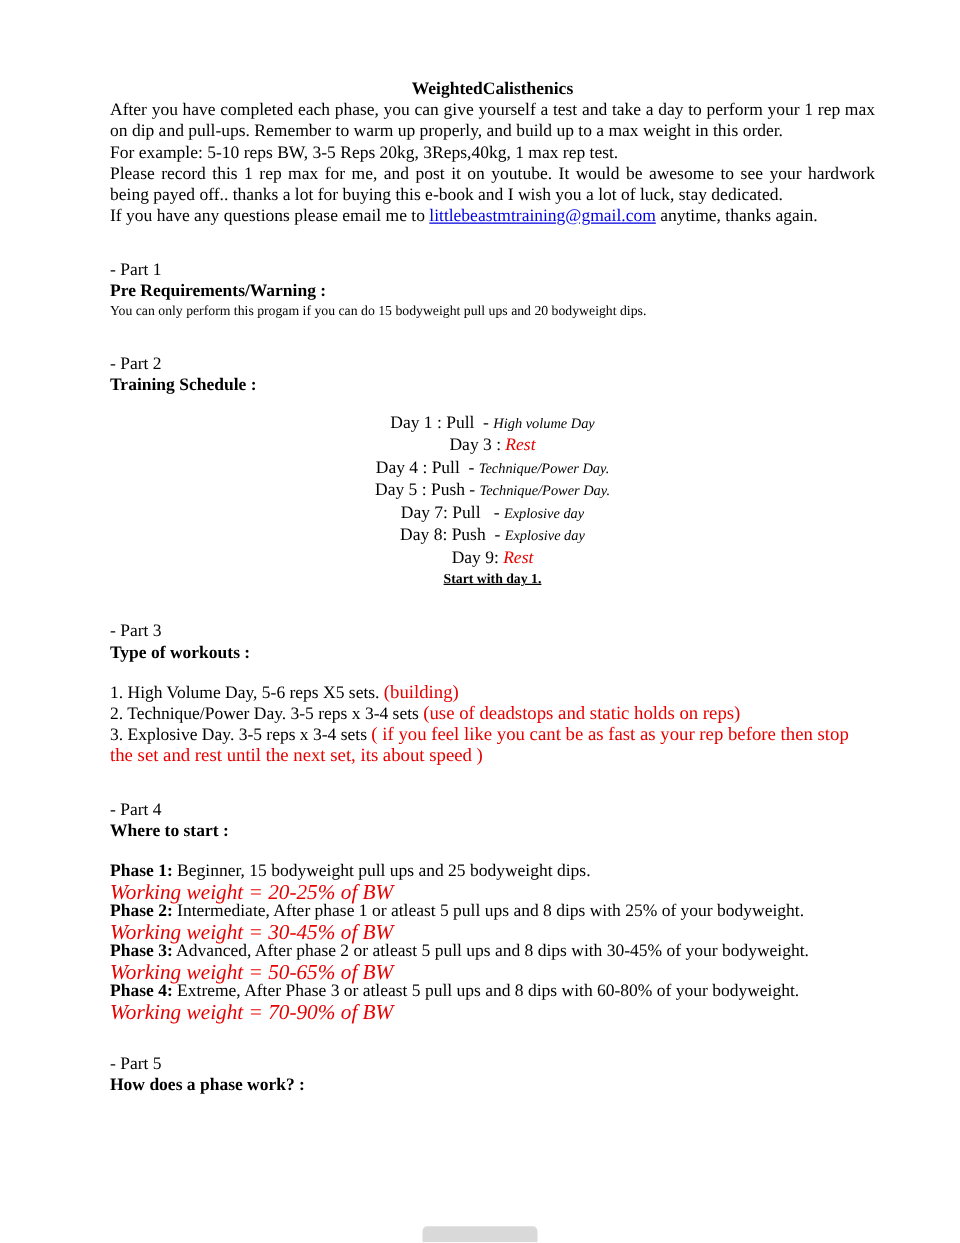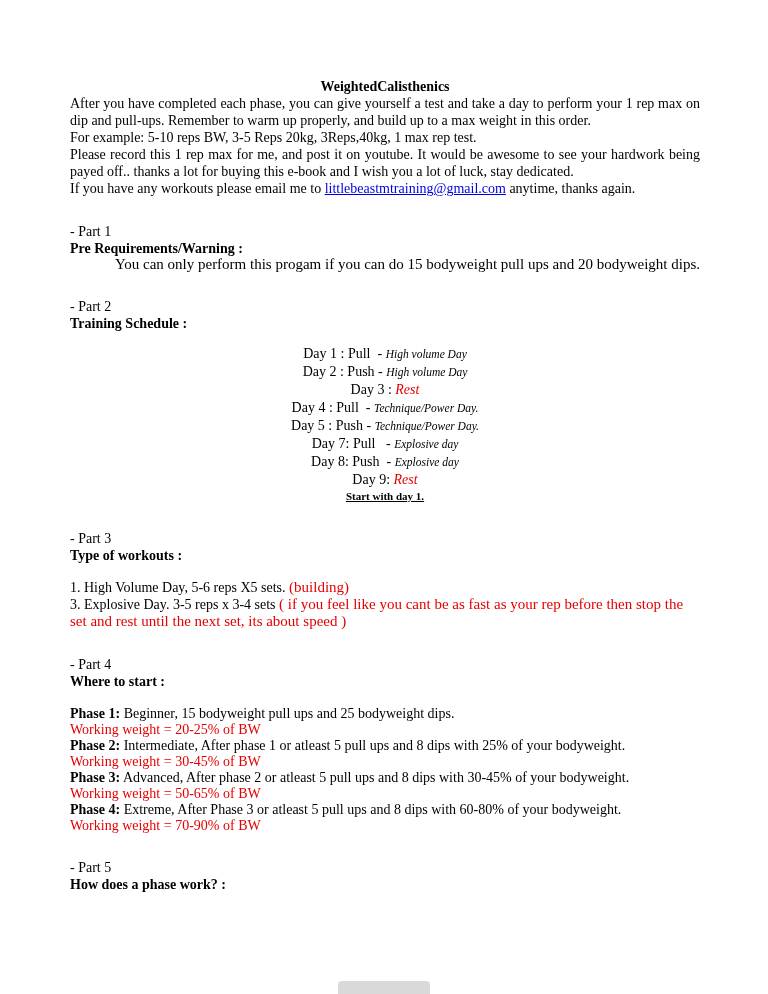--- a/index.html
+++ b/index.html
@@ -6,85 +6,85 @@
   body { background: #ffffff; }
   .page {
     position: relative;
     width: 768px;
     height: 994px;
     background: var(--page_background, #ffffff);
     font-family: "Liberation Serif", serif;
     color: var(--text_black, #000000);
     overflow: hidden;
   }
-  .content { padding: 63px 68px 0 70px; font-size: 14px; line-height: 17px; margin-top: 15px; }
+  .content { padding: 63px 68px 0 88px; font-size: 14px; line-height: 17px; }
   .doc-title { text-align: center; font-weight: bold; }
   .intro { text-align: justify; }
   .pre { white-space: pre-wrap; }
   .email-link { color: var(--link_blue, #0000e0); text-decoration: underline; cursor: pointer; }
   .section-label { margin-top: 26px; }
   .section-heading { font-weight: bold; }
-  .small-note { font-size: 15px; line-height: 15px; text-align: right; }
+  .small-note { font-size: 11px; line-height: 15px; }
   .day-list { margin-top: 13px; text-align: center; }
   .day-row { line-height: 17px; }
   .day-desc { font-style: italic; font-size: 11.5px; }
   .rest-label { color: var(--accent_red, #e60000); font-style: italic; }
   .start-note { font-size: 11px; font-weight: bold; text-decoration: underline; line-height: 15px; }
   .workout-list { margin-top: 15px; }
   .workout-item { line-height: 17px; }
   .red-note { color: var(--accent_red, #e60000); font-size: 15px; }
   .phase-list { margin-top: 15px; }
   .phase-line { line-height: 17px; }
   .phase-line b { font-weight: bold; }
-  .working-weight { color: var(--accent_red, #e60000); font-size: 14px; line-height: 15px; }
+  .working-weight { color: var(--accent_red, #e60000); font-style: italic; font-size: 17px; line-height: 15px; }
   .part-body { margin-top: 15px; }
   .bottom-hint {
     position: absolute; left: 50%; bottom: 0; transform: translateX(-50%);
     width: 92px; height: 13px; background: #d9d9d9; border-radius: 4px 4px 0 0;
   }
 </style>
 </head>
 <body>
 
 <div class="page">
   <div class="content">
 
     <div class="doc-title">WeightedCalisthenics</div>
 
     <div class="intro">
       <div>After you have completed each phase, you can give yourself a test and take a day to perform your 1 rep max on dip and pull-ups. Remember to warm up properly, and build up to a max weight in this order.</div>
       <div>For example: 5-10 reps BW, 3-5 Reps 20kg, 3Reps,40kg, 1 max rep test.</div>
       <div>Please record this 1 rep max for me, and post it on youtube. It would be awesome to see your hardwork being payed off.. thanks a lot for buying this e-book and I wish you a lot of luck, stay dedicated.</div>
-      <div><span class="pre">If you have any workouts please email me to </span><a class="email-link">littlebeastmtraining@gmail.com</a><span class="pre"> anytime, thanks again.</span></div>
+      <div><span class="pre">If you have any questions please email me to </span><a class="email-link">littlebeastmtraining@gmail.com</a><span class="pre"> anytime, thanks again.</span></div>
     </div>
 
     <div class="section-label">- Part 1</div>
     <div class="section-heading">Pre Requirements/Warning :</div>
     <div class="small-note">You can only perform this progam if you can do 15 bodyweight pull ups and 20 bodyweight dips.</div>
 
     <div class="section-label">- Part 2</div>
     <div class="section-heading">Training Schedule :</div>
 
     <div class="day-list">
       <div class="day-row"><span class="pre">Day 1 : Pull  - </span><span class="day-desc pre">High volume Day</span><span class="rest-label pre"></span></div>
-      <div class="day-row"><span class="pre">Day 2 : Push - </span><span class="day-desc pre">High volume Day</span><span class="rest-label pre"></span></div>
       <div class="day-row"><span class="pre">Day 3 : </span><span class="day-desc pre"></span><span class="rest-label pre">Rest</span></div>
       <div class="day-row"><span class="pre">Day 4 : Pull  - </span><span class="day-desc pre">Technique/Power Day.</span><span class="rest-label pre"></span></div>
       <div class="day-row"><span class="pre">Day 5 : Push - </span><span class="day-desc pre">Technique/Power Day.</span><span class="rest-label pre"></span></div>
       <div class="day-row"><span class="pre">Day 7: Pull   - </span><span class="day-desc pre">Explosive day</span><span class="rest-label pre"></span></div>
       <div class="day-row"><span class="pre">Day 8: Push  - </span><span class="day-desc pre">Explosive day</span><span class="rest-label pre"></span></div>
       <div class="day-row"><span class="pre">Day 9: </span><span class="day-desc pre"></span><span class="rest-label pre">Rest</span></div>
       <div class="start-note">Start with day 1.</div>
     </div>
 
     <div class="section-label">- Part 3</div>
     <div class="section-heading">Type of workouts :</div>
 
     <div class="workout-list">
       <div class="workout-item"><span class="pre">1. High Volume Day, 5-6 reps X5 sets. </span><span class="red-note pre">(building)</span></div>
+      <div class="workout-item"><span class="pre">2. Technique/Power Day. 3-5 reps x 3-4 sets </span><span class="red-note pre">(use of deadstops and static holds on reps)</span></div>
       <div class="workout-item"><span class="pre">3. Explosive Day. 3-5 reps x 3-4 sets </span><span class="red-note pre">( if you feel like you cant be as fast as your rep before then stop the set and rest until the next set, its about speed )</span></div>
     </div>
 
     <div class="section-label">- Part 4</div>
     <div class="section-heading">Where to start :</div>
 
     <div class="phase-list">
       <div>
         <div class="phase-line"><b class="pre">Phase 1:</b><span class="pre"> Beginner, 15 bodyweight pull ups and 25 bodyweight dips.</span></div>
         <div class="working-weight">Working weight = 20-25% of BW</div>

